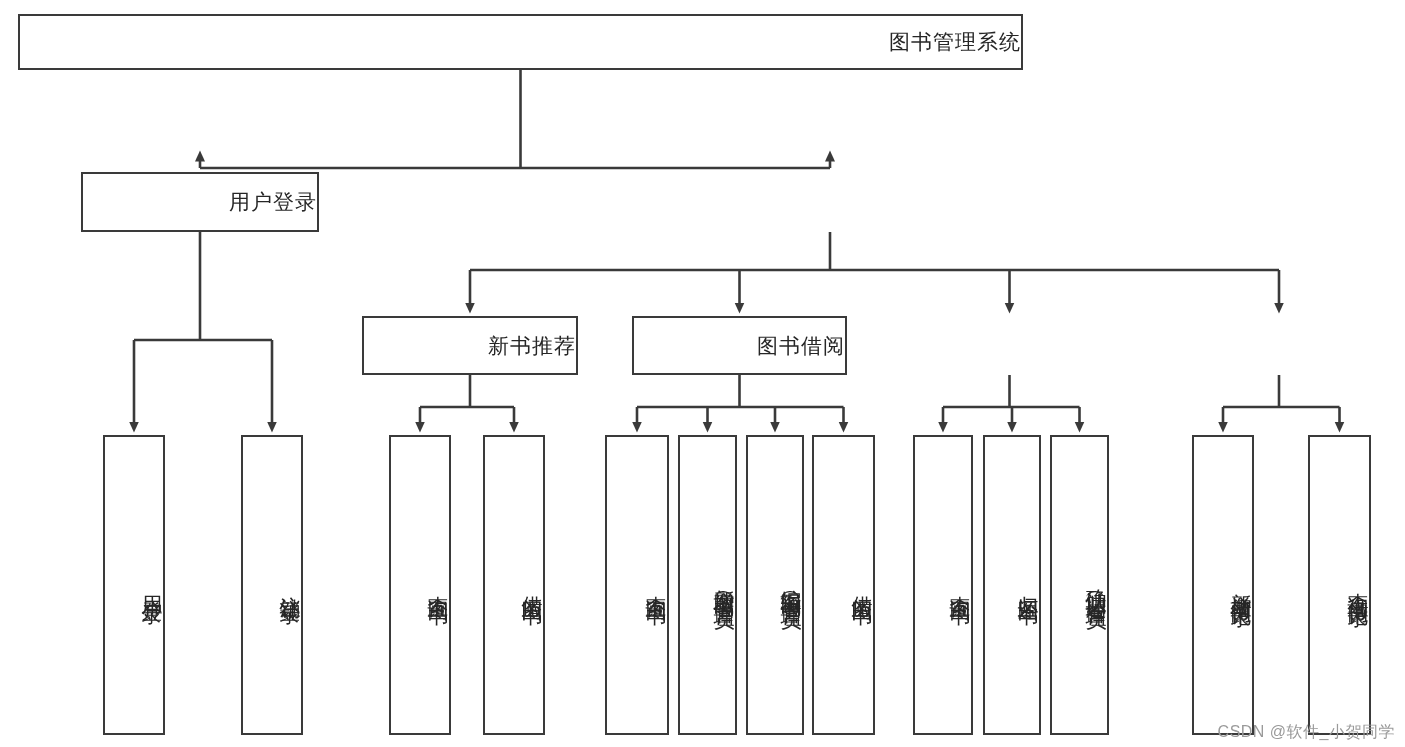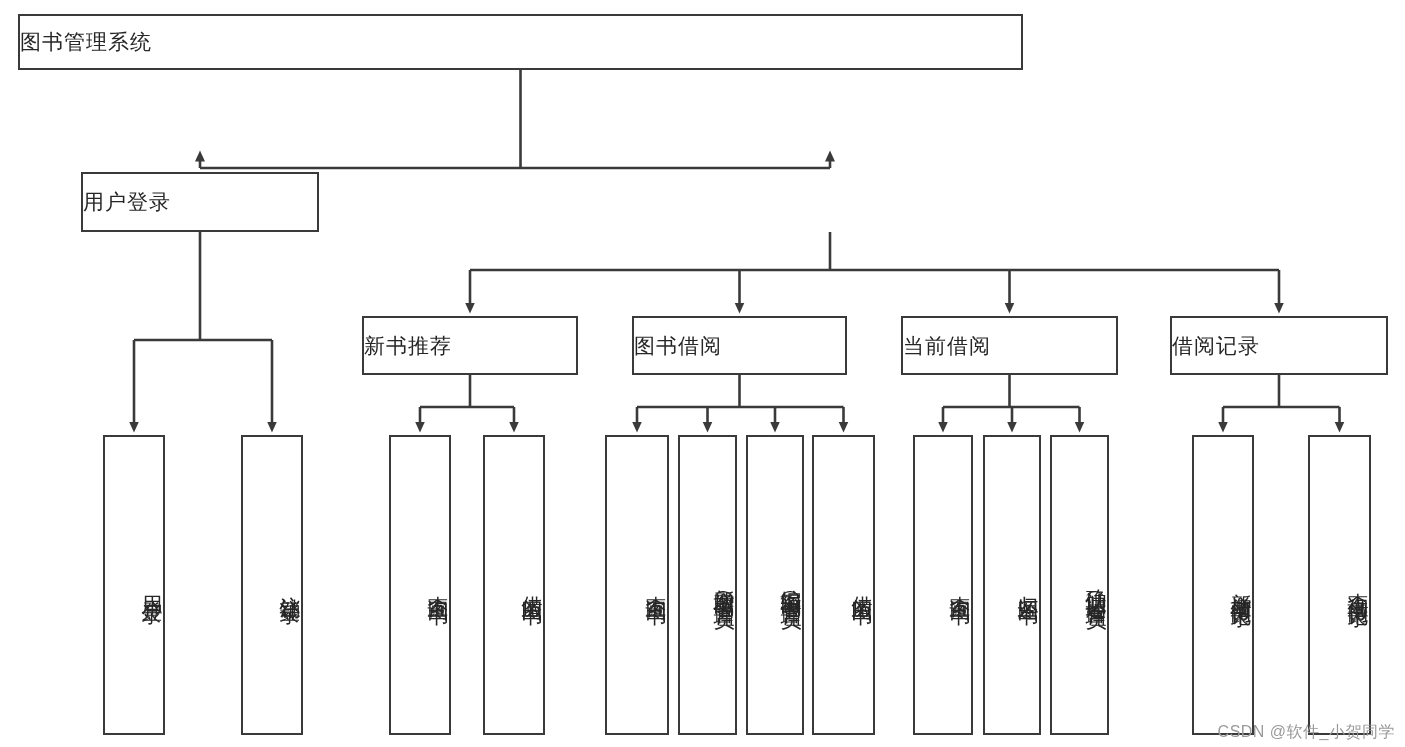--- a/index.html
+++ b/index.html
@@ -25,21 +25,21 @@
     height: 747px;
     pointer-events: none;
   }
   .node {
     position: absolute;
     box-sizing: border-box;
     background: #ffffff;
     border: 2px solid #3a3a3a;
     display: flex;
     align-items: center;
-    justify-content: flex-start;
+    justify-content: flex-end;
     color: #262626;
   }
   .node.h {
     font-size: 21px;
     letter-spacing: 1px;
   }
   .node.v {
     font-size: 21px;
     writing-mode: vertical-rl;
     text-orientation: upright;
@@ -123,27 +123,21 @@
 
 
   <div class="node h" style="left:632px;top:316px;width:215px;height:59px;">
     <span>图书借阅</span>
   </div>
 
   <div class="node h" style="left:362px;top:316px;width:216px;height:59px;">
     <span>新书推荐</span>
   </div>
 
-  <div class="node h" style="left:901px;top:316px;width:217px;height:59px;">
-    <span>当前借阅</span>
-  </div>
 
-  <div class="node h" style="left:1170px;top:316px;width:218px;height:59px;">
-    <span>借阅记录</span>
-  </div>
 
   <div class="node v" style="left:103px;top:435px;width:62px;height:300px;">
     <span class="vlabel">用户登录</span>
   </div>
 
   <div class="node v" style="left:241px;top:435px;width:62px;height:300px;">
     <span class="vlabel">注销登录</span>
   </div>
 
   <div class="node v" style="left:389px;top:435px;width:62px;height:300px;">

